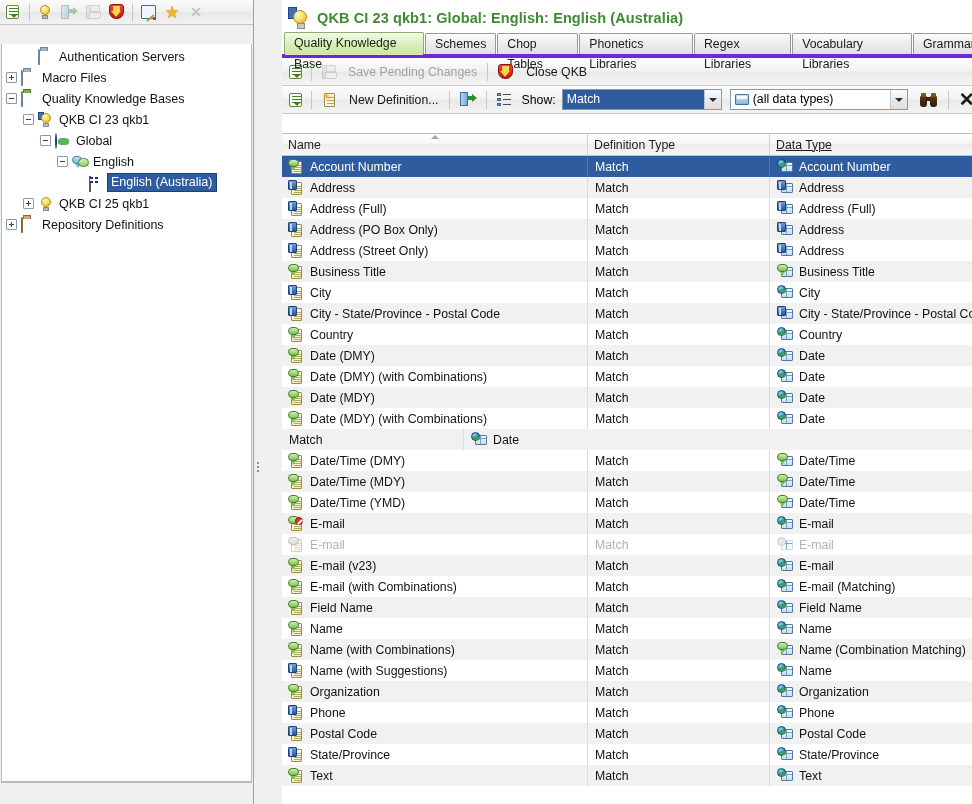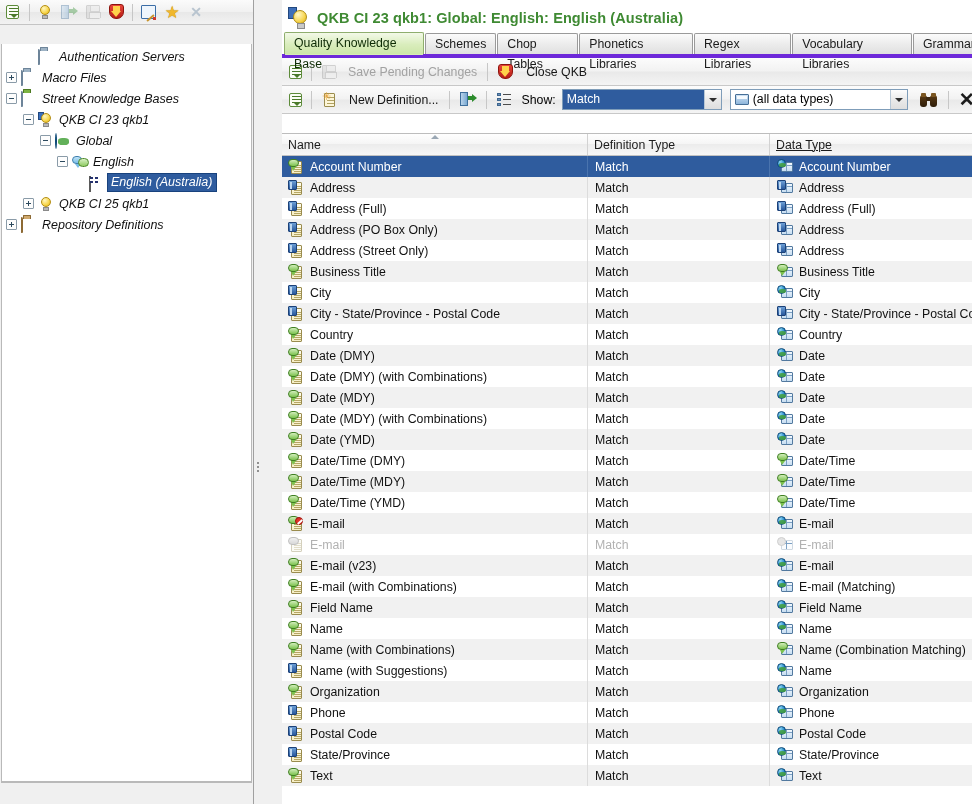--- a/index.html
+++ b/index.html
@@ -38,21 +38,20 @@
     width: 22px; height: 21px; display: flex; align-items: center; justify-content: center;
     margin: 0 1px; border-radius: 2px;
   }
   .tb-sep { width: 1px; height: 17px; background: #c6c6c6; margin: 0 3px; }
 
   #tree-area {
     position: absolute; left: 1px; top: 44px; right: 1px; bottom: 22px;
     background: #fff; border: 1px solid #b9b9b9; border-top:none;
     overflow: hidden;
     padding-top: 2px;
-    font-style: italic;
   }
   .tree-row {
     display: flex; align-items: center; height: 21px;
     padding-left: 4px; white-space: nowrap;
   }
   .expander {
     width: 11px; height: 11px; flex: 0 0 11px;
     border: 1px solid #8a9ba8; background: #fdfdfd;
     position: relative; margin-right: 4px;
     border-radius: 1px;
@@ -396,21 +395,21 @@
         <div class="tree-row">
           <span class="tree-ind" style="width: 0px;"></span>
           <span class="expander plus"></span>
           <span class="tree-icon"><span class="ico-folder"></span></span>
           <span class="tree-label">Macro Files</span>
         </div>
         <div class="tree-row">
           <span class="tree-ind" style="width: 0px;"></span>
           <span class="expander minus"></span>
           <span class="tree-icon"><span class="ico-folder green"></span></span>
-          <span class="tree-label">Street Knowledge Bases</span>
+          <span class="tree-label">Quality Knowledge Bases</span>
         </div>
         <div class="tree-row">
           <span class="tree-ind" style="width: 17px;"></span>
           <span class="expander minus"></span>
           <span class="tree-icon"><span class="ico-bulb flag"><span class="fl"></span><span class="glass"></span><span class="base"></span></span></span>
           <span class="tree-label">QKB CI 23 qkb1</span>
         </div>
         <div class="tree-row">
           <span class="tree-ind" style="width: 34px;"></span>
           <span class="expander minus"></span>
@@ -800,27 +799,20 @@
             </div>
             <div class="cell c-datatype">
               <span class="ico-dt">
                 <span class="tbl"></span>
                 <span class="badge bdg-globe"></span>
               </span>
               <span class="txt">Date</span>
             </div>
           </div>
           <div class="row alt">
-            <div class="cell c-name">
-              <span class="ico-def">
-                <span class="page"></span>
-                <span class="badge bdg-speech"></span>
-              </span>
-              <span class="txt">Date (YMD)</span>
-            </div>
             <div class="cell c-deftype">
               <span class="txt">Match</span>
             </div>
             <div class="cell c-datatype">
               <span class="ico-dt">
                 <span class="tbl"></span>
                 <span class="badge bdg-globe"></span>
               </span>
               <span class="txt">Date</span>
             </div>

